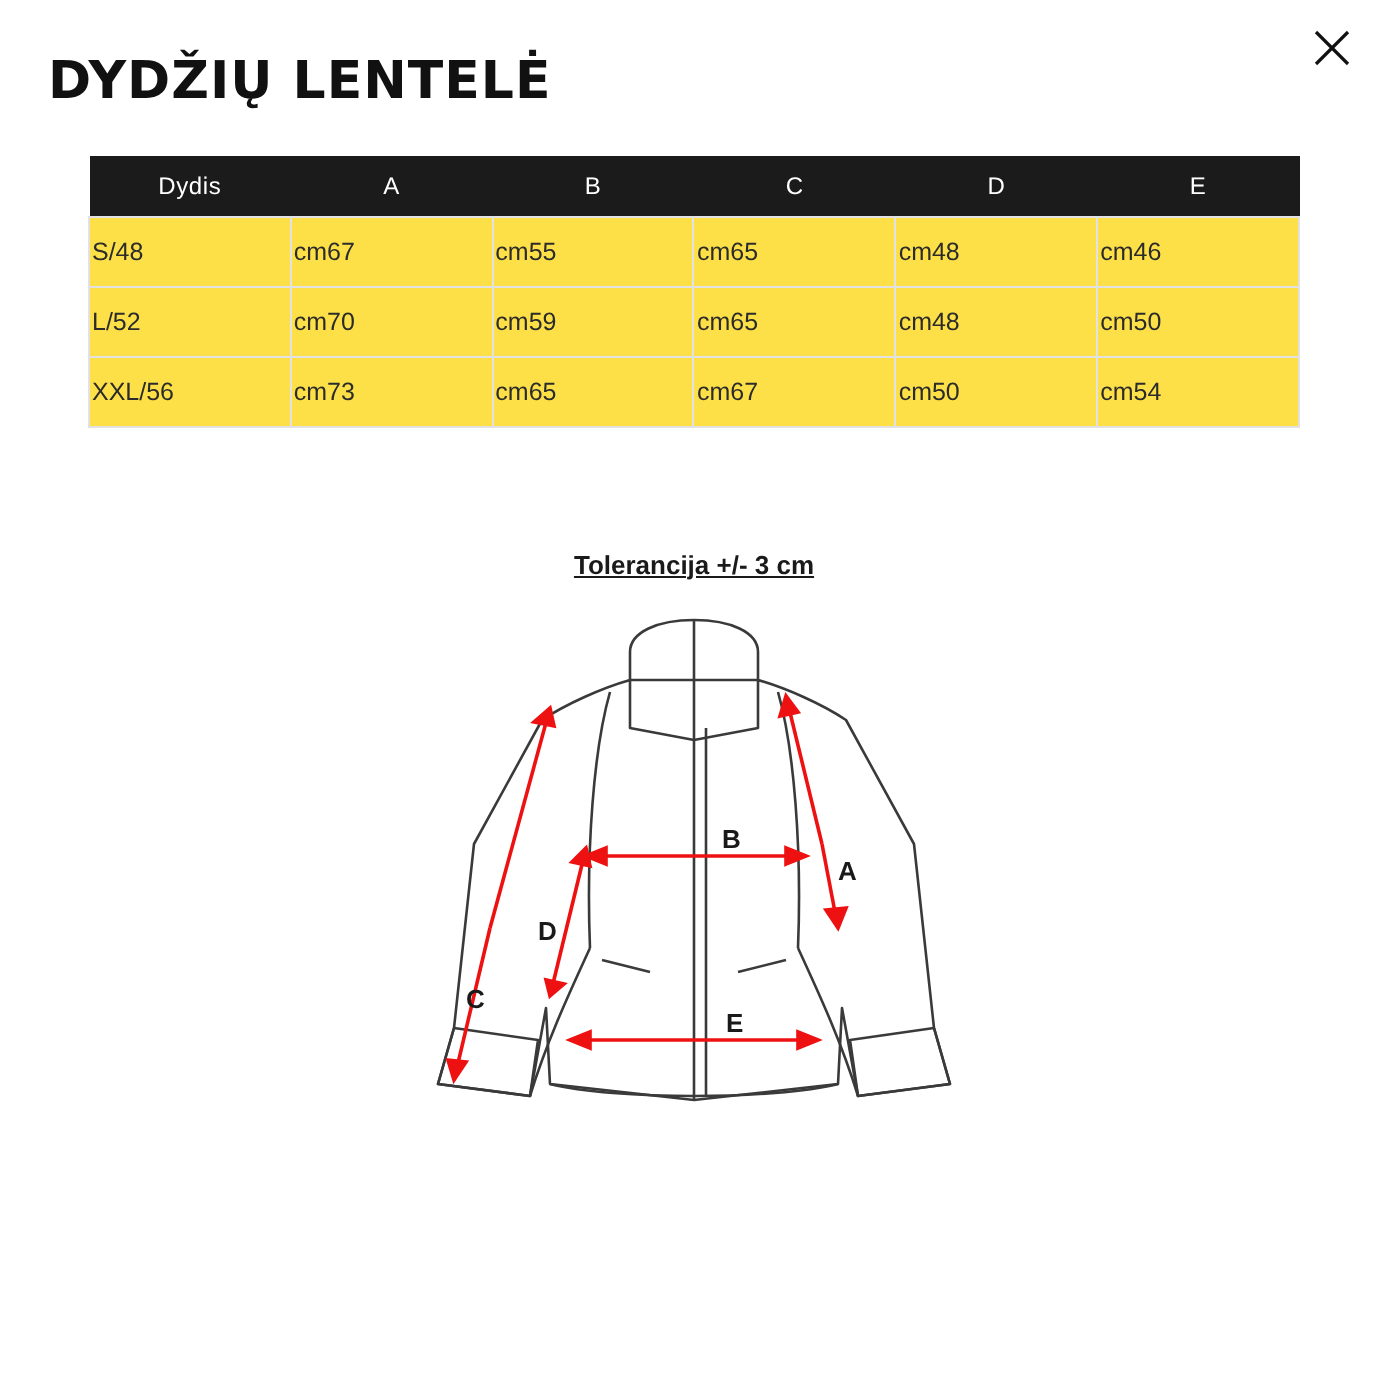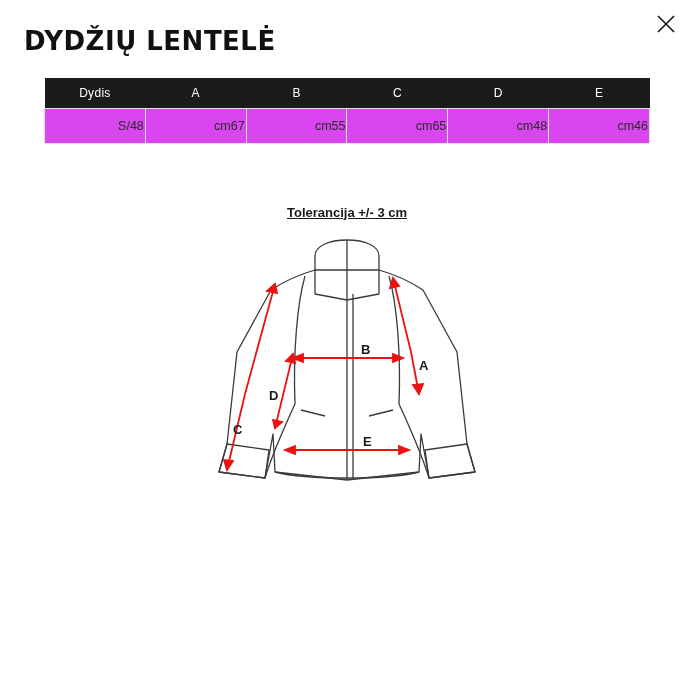--- a/index.html
+++ b/index.html
@@ -52,25 +52,25 @@
     background: #1b1b1b;
     color: #ffffff;
     font-size: 12px;
     font-weight: normal;
     height: 30px;
     border: none;
     letter-spacing: 0.3px;
   }
   table.size-table tbody td {
     height: 35px;
-    text-align: right;
+    text-align: left;
     font-size: 12.5px;
     color: #2b2b2b;
     border: 1px solid #e2e2e2;
-    background: #d946ef;
+    background: #fde047;
   }
   table.size-table tbody tr td:first-child {
     color: #2b2b2b;
   }
 
   .tolerance {
     text-align: center;
     font-size: 13px;
     font-weight: bold;
     color: #1a1a1a;
@@ -111,20 +111,36 @@
       </tr>
     </thead>
     <tbody>
       <tr>
         <td>S/48</td>
         <td>cm67</td>
         <td>cm55</td>
         <td>cm65</td>
         <td>cm48</td>
         <td>cm46</td>
+      </tr>
+      <tr>
+        <td>L/52</td>
+        <td>cm70</td>
+        <td>cm59</td>
+        <td>cm65</td>
+        <td>cm48</td>
+        <td>cm50</td>
+      </tr>
+      <tr>
+        <td>XXL/56</td>
+        <td>cm73</td>
+        <td>cm65</td>
+        <td>cm67</td>
+        <td>cm50</td>
+        <td>cm54</td>
       </tr>
     </tbody>
   </table>
 </div>
 
 <div class="tolerance">Tolerancija +/- 3 cm</div>
 
 <div class="figure">
   <svg width="300" height="270" viewBox="0 0 300 270">
     <g fill="none" stroke="#3a3a3a" stroke-width="1.3" stroke-linejoin="round">

